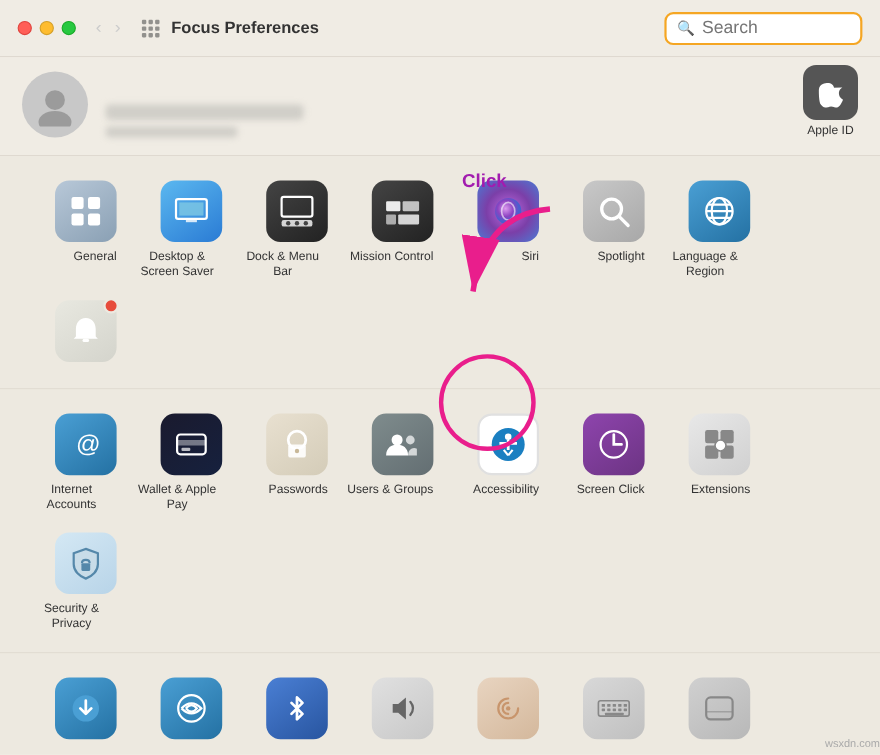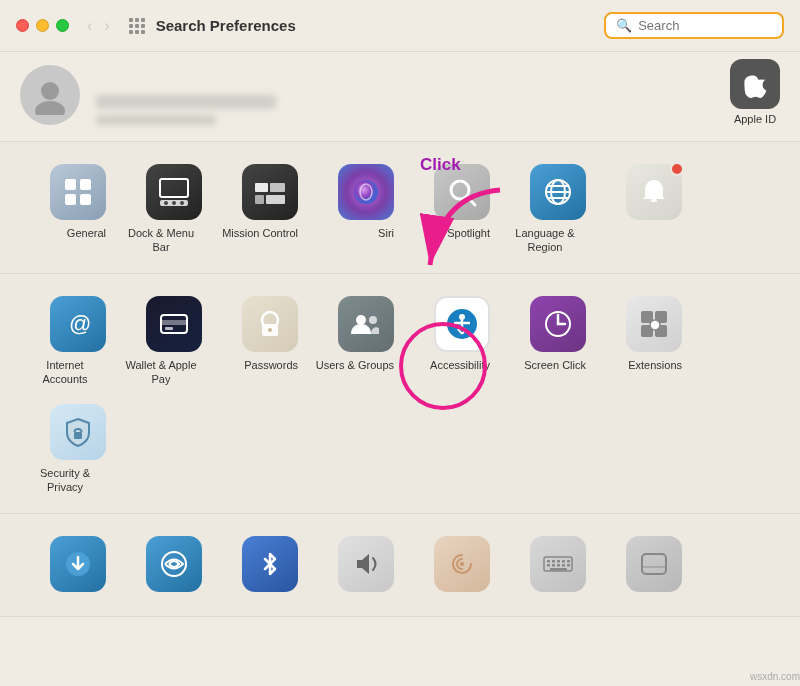--- a/index.html
+++ b/index.html
@@ -70,21 +70,21 @@
       border: 2px solid #f5a623;
       border-radius: 8px;
       background: white;
       padding: 4px 10px;
       width: 180px;
       gap: 6px;
     }
     .search-box input {
       border: none;
       outline: none;
-      font-size: 13px;
+      font-size: 16px;
       color: #0f766e;
       background: transparent;
       width: 140px;
     }
     .search-icon-svg { color: #888; font-size: 13px; }
 
     
     .user-header {
       background: #f0ece4;
       padding: 16px 20px;
@@ -285,21 +285,21 @@
         <rect x="7" y="1" width="4" height="4" rx="1"></rect>
         <rect x="13" y="1" width="4" height="4" rx="1"></rect>
       <rect x="1" y="7" width="4" height="4" rx="1"></rect>
         <rect x="7" y="7" width="4" height="4" rx="1"></rect>
         <rect x="13" y="7" width="4" height="4" rx="1"></rect>
       <rect x="1" y="13" width="4" height="4" rx="1"></rect>
         <rect x="7" y="13" width="4" height="4" rx="1"></rect>
         <rect x="13" y="13" width="4" height="4" rx="1"></rect>
     </svg>
   </div>
-  <span class="title-text">Search Preferences</span>
+  <span class="title-text">Focus Preferences</span>
   <div class="search-box">
     <span class="search-icon-svg">🔍</span>
     <input type="text" placeholder="Search" style="">
   </div>
 </div>
 
 <div class="user-header">
   <div class="avatar">
     <svg width="40" height="40" viewBox="0 0 40 40" fill="#888">
       <circle cx="20" cy="16" r="9"></circle>
@@ -341,20 +341,31 @@
           <svg width="34" height="34" viewBox="0 0 34 34" fill="white">
             <rect x="4" y="4" width="11" height="11" rx="2"></rect>
             <rect x="19" y="4" width="11" height="11" rx="2"></rect>
             <rect x="4" y="19" width="11" height="11" rx="2"></rect>
             <rect x="19" y="19" width="11" height="11" rx="2"></rect>
           </svg>
         </div>
         <span class="pref-label">General</span>
       </div>
       <div class="pref-item">
+        <div class="pref-icon icon-blue">
+          <svg width="34" height="34" viewBox="0 0 34 34" fill="white">
+            <rect x="3" y="6" width="28" height="18" rx="2" fill="none" stroke="white" stroke-width="2"></rect>
+            <rect x="6" y="9" width="22" height="12" fill="#7ec8e3" opacity="0.8"></rect>
+            <rect x="12" y="24" width="10" height="3" fill="white" opacity="0.8"></rect>
+          </svg>
+        </div>
+        <span class="pref-label">Desktop &amp;
+Screen Saver</span>
+      </div>
+      <div class="pref-item">
         <div class="pref-icon icon-dark">
           <svg width="34" height="34" viewBox="0 0 34 34" fill="white">
             <rect x="3" y="4" width="28" height="18" rx="2" fill="none" stroke="white" stroke-width="2"></rect>
             <rect x="3" y="25" width="28" height="6" rx="2" fill="white" opacity="0.8"></rect>
             <circle cx="9" cy="28" r="2" fill="#444"></circle>
             <circle cx="17" cy="28" r="2" fill="#444"></circle>
             <circle cx="25" cy="28" r="2" fill="#444"></circle>
           </svg>
         </div>
         <span class="pref-label">Dock &amp;

